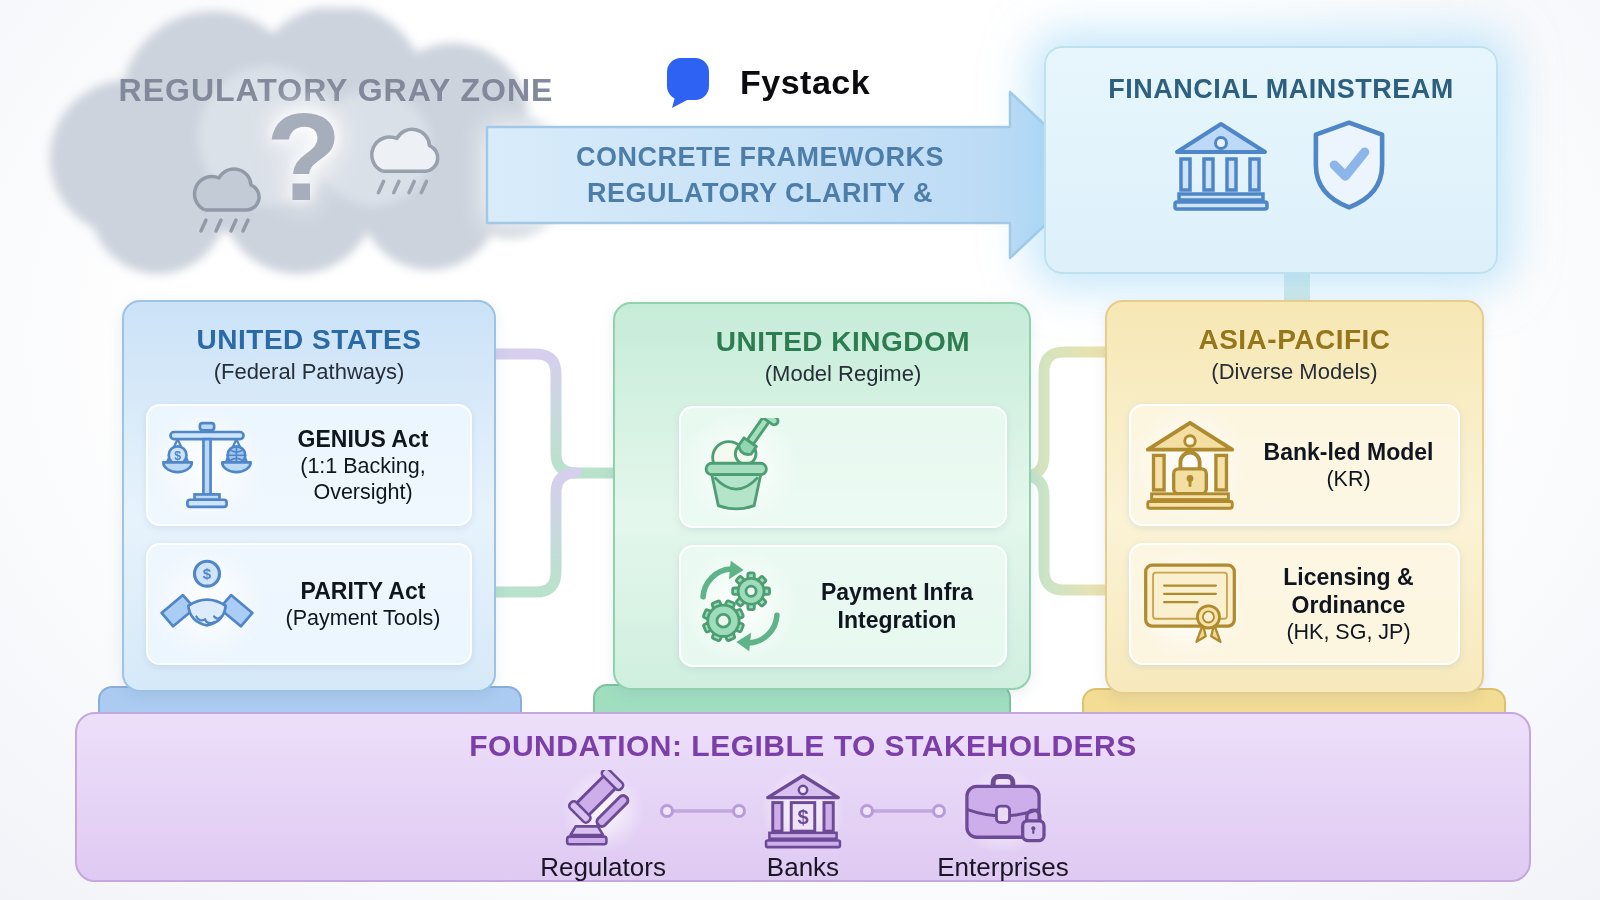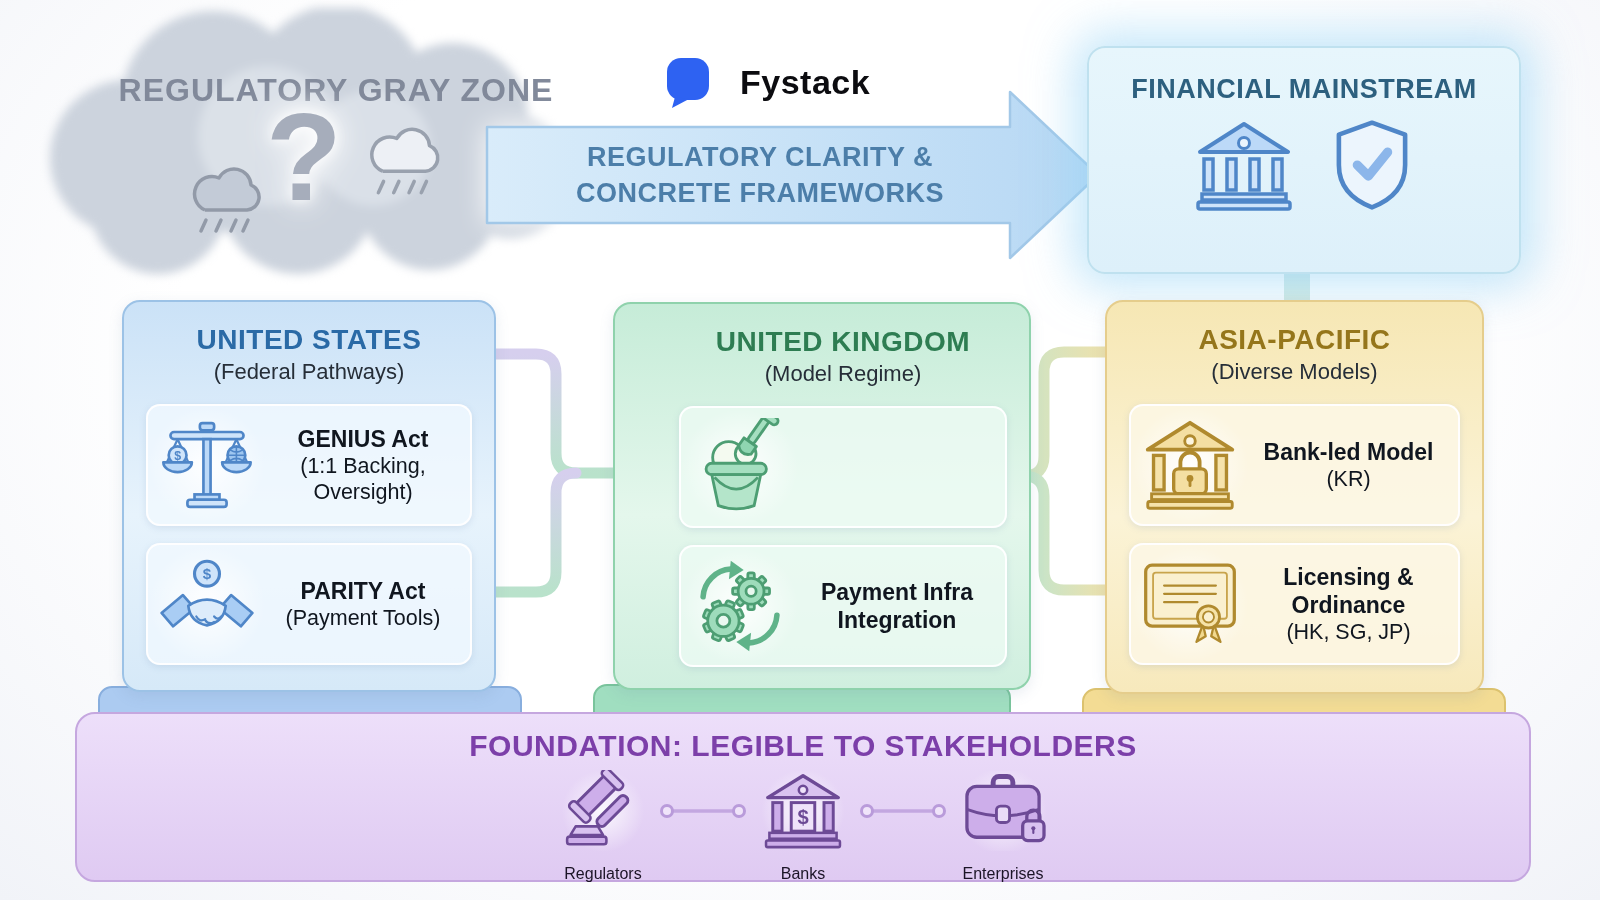--- a/index.html
+++ b/index.html
@@ -23,24 +23,24 @@
   
   .brand{left:664px;top:56px;z-index:3;display:flex;align-items:center;gap:30px;}
   .brand-name{font-size:34px;font-weight:bold;color:#0c0c10;letter-spacing:.5px;}
 
   
   .arrow-svg{left:480px;top:85px;z-index:2;filter:drop-shadow(0 0 14px rgba(255,255,255,.9));}
   .arrow-text{left:505px;top:139px;width:510px;z-index:2;text-align:center;
     font-size:27px;font-weight:bold;color:#4c7ea9;letter-spacing:.5px;line-height:36px;}
 
   
-  .mainstream{left:1087px;top:46px;width:430px;height:224px;z-index:2;
+  .mainstream{left:1044px;top:46px;width:430px;height:224px;z-index:2;
     background:linear-gradient(180deg,#e7f6fc,#ddf0fa);
     border:2px solid #bfe1ef;border-radius:18px;
-    box-shadow:0 0 46px 14px rgba(150,212,245,.55);}
+    box-shadow:0 0 46px 14px rgba(150,212,245,.55);padding-left:20px;}
   .ms-title{margin-top:26px;text-align:center;font-size:27px;font-weight:bold;color:#2d607f;letter-spacing:.5px;}
   .ms-icons{display:flex;justify-content:center;align-items:center;gap:36px;margin-top:14px;}
 
   .vconn{left:1284px;top:258px;width:26px;height:50px;z-index:1;
     background:linear-gradient(180deg,#c9e7ef,#d9ecdf);}
 
   
   .brackets{left:480px;top:340px;z-index:1;}
 
   
@@ -75,21 +75,21 @@
 
   
   .band{left:75px;top:712px;width:1452px;height:166px;z-index:3;
     background:linear-gradient(180deg,#eddffa,#dfcaf2);
     border:2.5px solid #c5a7df;border-radius:20px;}
   .band-title{margin-top:15px;text-align:center;font-size:30px;font-weight:bold;color:#7c3fa9;letter-spacing:.5px;}
   .stake-row{display:flex;justify-content:center;align-items:flex-start;margin-top:8px;}
   .stake{width:110px;display:flex;flex-direction:column;align-items:center;}
   .stake-icon{height:80px;display:flex;align-items:center;justify-content:center;
     background:radial-gradient(circle, rgba(255,255,255,.85) 0%, rgba(255,255,255,0) 72%);}
-  .stake-label{margin-top:14px;font-size:16px;color:#1b1426;white-space:nowrap;}
+  .stake-label{margin-top:1px;font-size:26px;color:#1b1426;white-space:nowrap;}
   .stake-conn{margin:31px 2px 0 2px;}
 </style>
 </head>
 <body>
 
 <div class="stage">
 
   <div class="abs cloud">
     <svg class="cloud-svg" width="548" height="276" viewBox="0 0 548 276">
       <g fill="#ccd3dd">
@@ -131,22 +131,22 @@
   <svg class="abs arrow-svg" width="625" height="180" viewBox="0 0 625 180">
     <defs>
       <linearGradient id="gArrow" x1="0" y1="0" x2="1" y2="0">
         <stop offset="0" stop-color="#d9ecfa"></stop>
           <stop offset="1" stop-color="#b7d8f4"></stop>
       </linearGradient>
     </defs>
     <polygon points="7,42 530,42 530,7 618,90 530,173 530,138 7,138" fill="url(#gArrow)" stroke="#a2c8e8" stroke-width="2.5" stroke-linejoin="round"></polygon>
   </svg>
   <div class="abs arrow-text">
+    <div>CONCRETE FRAMEWORKS</div>
     <div>REGULATORY CLARITY &amp;</div>
-    <div>CONCRETE FRAMEWORKS</div>
   </div>
 
   <div class="abs vconn"></div>
   <svg class="abs brackets" width="650" height="272" viewBox="0 0 650 272">
     <defs>
       <linearGradient id="gBrA" x1="0" y1="0" x2="0" y2="1">
         <stop offset="0" stop-color="#d6cfee"></stop>
           <stop offset="1" stop-color="#b9e2cb"></stop>
       </linearGradient>
       <linearGradient id="gBrB" x1="0" y1="0" x2="1" y2="0">

